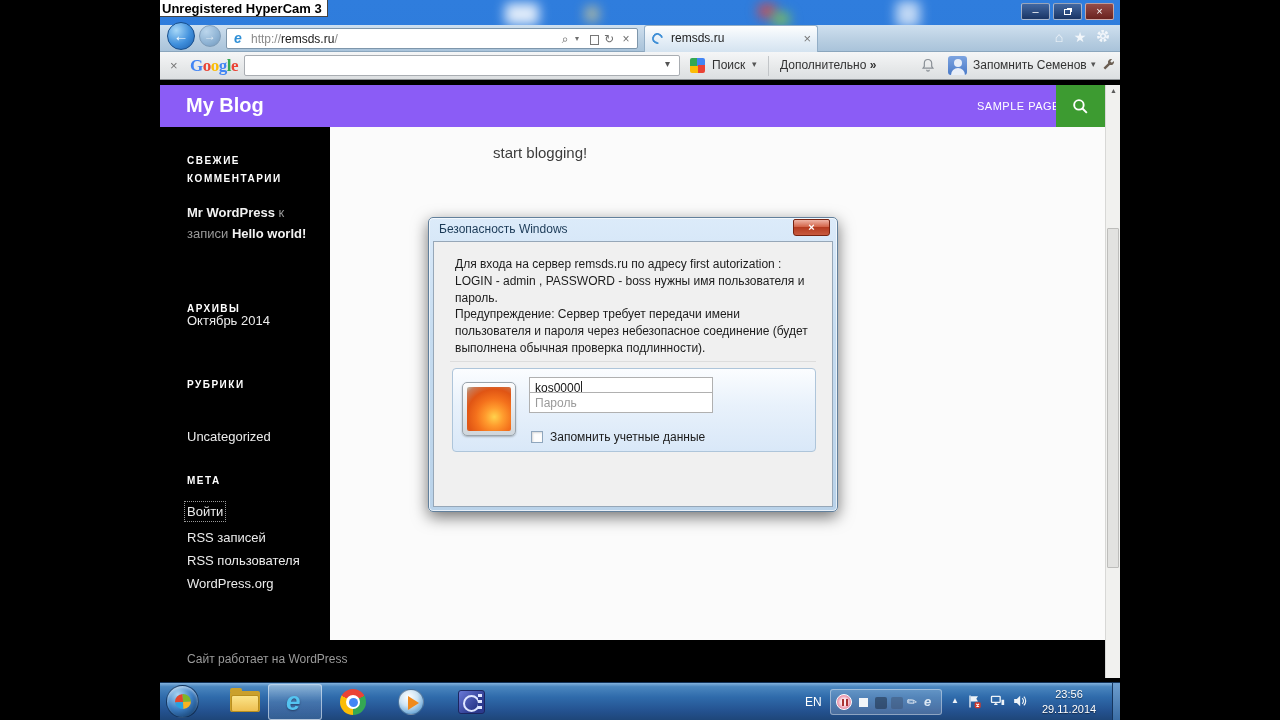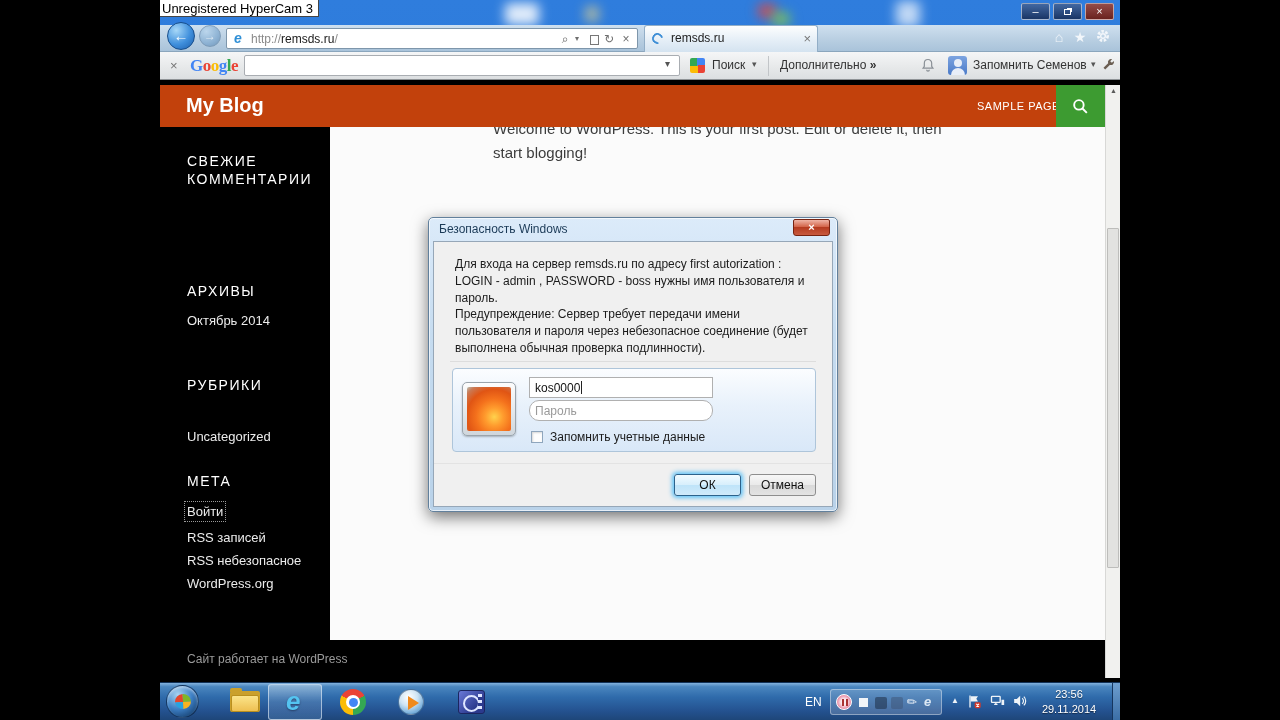--- a/index.html
+++ b/index.html
@@ -6,21 +6,21 @@
   html,body { width:1280px; height:720px; overflow:hidden; background:#000;
     font-family:"Liberation Sans","DejaVu Sans",sans-serif; }
   #root { position:relative; width:1280px; height:720px; background:#000; }
 
   
   #video { position:absolute; left:160px; top:0; width:960px; height:720px;
     background:linear-gradient(180deg,#2f7ddd 0%,#2a74d0 60%,#2468bd 100%); }
 
   
   #hypercam { position:absolute; left:0; top:0; height:17px; padding:1px 5px 1px 2px;
-    background:#fff; color:#000; font-size:13px; font-weight:normal; z-index:60;
+    background:#fff; color:#000; font-size:13px; font-weight:bold; z-index:60;
     border-right:1px solid #444; border-bottom:1px solid #444; white-space:nowrap; }
 
   
   #titlebar { position:absolute; left:0; top:0; width:960px; height:25px; overflow:hidden; }
   .blob { position:absolute; filter:blur(6px); border-radius:4px; }
   .winbtn { position:absolute; top:3px; width:29px; height:17px; border-radius:2px;
     border:1px solid rgba(255,255,255,.55); color:#fff; font-size:11px; line-height:14px;
     text-align:center; background:linear-gradient(180deg,rgba(70,100,150,.85),rgba(25,50,95,.95)); }
   #btn-close-win { background:linear-gradient(180deg,rgba(160,70,55,.9),rgba(110,30,20,.95)); }
   .restore-glyph { display:inline-block; width:7px; height:6px; border:1px solid #fff;
@@ -84,26 +84,26 @@
   #tb-account { position:absolute; left:813px; top:6px; white-space:nowrap; }
   #tb-account-caret { position:absolute; left:931px; top:7px; font-size:9px; color:#555; }
   #tb-wrench { position:absolute; left:941px; top:5px; }
 
   
   #page { position:absolute; left:0; top:80px; width:960px; height:602px; background:#000; }
   #content-panel { position:absolute; left:170px; top:40px; width:775px; height:520px; background:#fbfbfb; z-index:1; }
   .post-line { position:absolute; font-size:15px; color:#3c3c3c; z-index:2; }
   #post-l1 { left:333px; top:40px; }
   #post-l2 { left:333px; top:64px; }
-  #blog-band { position:absolute; left:0; top:5px; width:945px; height:42px; background:#c2410c; z-index:5; }
+  #blog-band { position:absolute; left:0; top:5px; width:945px; height:42px; background:#8b5cf6; z-index:5; }
   #blog-title { position:absolute; left:26px; top:9px; color:#fff; font-size:20px; font-weight:bold; }
   #sample-page { position:absolute; left:817px; top:15px; color:#fff; font-size:11px; letter-spacing:.5px; }
   #blog-search-btn { position:absolute; left:896px; top:0; width:49px; height:42px; background:#3d9b31; }
   #blog-search-btn svg { position:absolute; left:15px; top:12px; }
-  .sb-head { position:absolute; left:27px; color:#fff; font-size:14px; font-weight:normal;
+  .sb-head { position:absolute; left:27px; color:#fff; font-size:10px; font-weight:bold;
     letter-spacing:1.5px; line-height:18px; width:130px; z-index:2; }
   .sb-link { position:absolute; left:27px; color:#ececec; font-size:13px; z-index:2; }
   #sb-comment { position:absolute; left:27px; top:122px; width:135px; font-size:13px; line-height:21px;
     color:#9a9a9a; z-index:2; }
   .sb-strong { color:#f2f2f2; font-weight:bold; }
   #meta-login { outline:1px dotted #9a9a9a; outline-offset:2px; }
   #page-footer { position:absolute; left:27px; top:572px; color:#9a9a9a; font-size:12px; z-index:2; }
 
   
   #scrollbar { position:absolute; left:945px; top:5px; width:15px; height:593px; background:#f1f1ef;
@@ -138,21 +138,21 @@
     box-shadow:0 1px 2px rgba(0,0,0,.25); }
   #user-ico-img { position:absolute; left:4px; top:4px; width:44px; height:44px; border-radius:2px;
     background:radial-gradient(circle at 62% 68%,#ffd24d 0%,#ff9c2e 22%,#f4711c 45%,#e05514 68%,#ca7a55 88%,#b8c0b4 100%); }
   .dlg-input { position:absolute; left:76px; width:184px; height:21px; border:1px solid #b0b0b0;
     background:#fff; font-size:12px; padding-left:5px; font-family:"Liberation Sans","DejaVu Sans",sans-serif;
     color:#111; outline:none; }
   .dlg-input::placeholder { color:#9a9a9a; opacity:1; }
   #username-wrap { position:absolute; left:0; top:8px; width:364px; height:21px; }
   #username-wrap .dlg-input { top:0; }
   #u-caret { position:absolute; left:128px; top:4px; width:1px; height:13px; background:#222; }
-  #password-input { top:31px;border-radius:10px; }
+  #password-input { top:23px; }
   #remember-box { position:absolute; left:78px; top:62px; width:12px; height:12px; background:#fdfdfd;
     border:1px solid #8fa6bd; box-shadow:inset 1px 1px 2px rgba(0,0,0,.15); }
   #remember-label { position:absolute; left:97px; top:61px; }
   #dlg-footer { position:absolute; left:0; right:0; top:221px; bottom:0; background:#f0f0f0;
     border-top:1px solid #e3e3e3; }
   .dlg-btn { position:absolute; top:10px; width:67px; height:22px; border-radius:3px; font-size:12px;
     color:#111; text-align:center; line-height:20px; }
   #ok-btn { right:91px; border:1px solid #2c628b;
     background:linear-gradient(180deg,#f2fbff 0%,#d8effc 48%,#bfe4f9 52%,#d0eafa 100%);
     box-shadow:0 0 4px 2px rgba(72,186,247,.85); }
@@ -286,43 +286,47 @@
       <span id="tb-account-caret">▾</span>
       <span id="tb-wrench">
         <svg width="15" height="15" viewBox="0 0 24 24">
             <path d="M20.5 6.2l-3.1 3.1-2.7-2.7 3.1-3.1a5 5 0 0 0-6.4 6.4L4 17.3 6.7 20l7.4-7.4a5 5 0 0 0 6.4-6.4z" fill="#6b5e52"></path>
           </svg>
       </span>
     </div>
 
     <div id="page">
       <div id="content-panel"></div>
-      <div class="post-line" id="post-l1">Welcome to WordPress. This is your first post. Edit or delete it, then</div>
       <div class="post-line" id="post-l2">start blogging!</div>
 
       <div id="blog-band">
         <div id="blog-title">My Blog</div>
         <div id="sample-page">SAMPLE PAGE</div>
         <div id="blog-search-btn">
           <svg width="19" height="19" viewBox="0 0 24 24">
               <circle cx="10" cy="10" r="6" fill="none" stroke="#fff" stroke-width="2.4"></circle>
               <line x1="14.5" y1="14.5" x2="20" y2="20" stroke="#fff" stroke-width="2.4"></line>
             </svg>
         </div>
       </div>
 
       <div class="sb-head" style="top:72px;">СВЕЖИЕ КОММЕНТАРИИ</div>
-      <div class="sb-head" style="top:202px;">АРХИВЫ</div>
+      <div id="sb-comment">
+        <span class="sb-strong">Mr WordPress</span>
+        <span>к записи</span>
+        <span class="sb-strong">Hello world!</span>
+      </div>
+      <div class="sb-head" style="top:220px;">АРХИВЫ</div>
       <div class="sb-link" style="top:233px;">Октябрь 2014</div>
       <div class="sb-head" style="top:296px;">РУБРИКИ</div>
       <div class="sb-link" style="top:328px;margin-top:21px;">Uncategorized</div>
       <div class="sb-head" style="top:392px;">МЕТА</div>
       <div class="sb-link" style="top:424px;" id="meta-login">Войти</div>
       <div class="sb-link" style="top:450px;">RSS записей</div>
-      <div class="sb-link" style="top:473px;">RSS небезопасное</div>
+      <div class="sb-link" style="top:473px;">RSS пользователя</div>
       <div class="sb-link" style="top:496px;">WordPress.org</div>
       <div id="page-footer">Сайт работает на WordPress</div>
 
       <div id="scrollbar">
         <div id="scroll-up">▲</div>
         <div id="scroll-thumb"></div>
       </div>
 
 
       <div id="dialog">
@@ -337,24 +341,20 @@
                 <div id="user-ico-img"></div>
               </div>
             <div id="username-wrap">
               <input class="dlg-input" id="username-input" value="kos0000" style="">
               <div id="u-caret"></div>
             </div>
             <input class="dlg-input" id="password-input" type="text" placeholder="Пароль" style="">
             <div id="remember-box"></div>
             <div id="remember-label">Запомнить учетные данные</div>
           </div>
-          <div id="dlg-footer">
-            <div class="dlg-btn" id="ok-btn">ОК</div>
-            <div class="dlg-btn" id="cancel-btn">Отмена</div>
-          </div>
         </div>
       </div>
     </div>
 
     <div id="taskbar">
       <div id="start-orb">
         <div id="orb-flag">
           <i style="background:#e4452c"></i>
             <i style="background:#7eb72a"></i>
             <i style="background:#27a3e0"></i>

